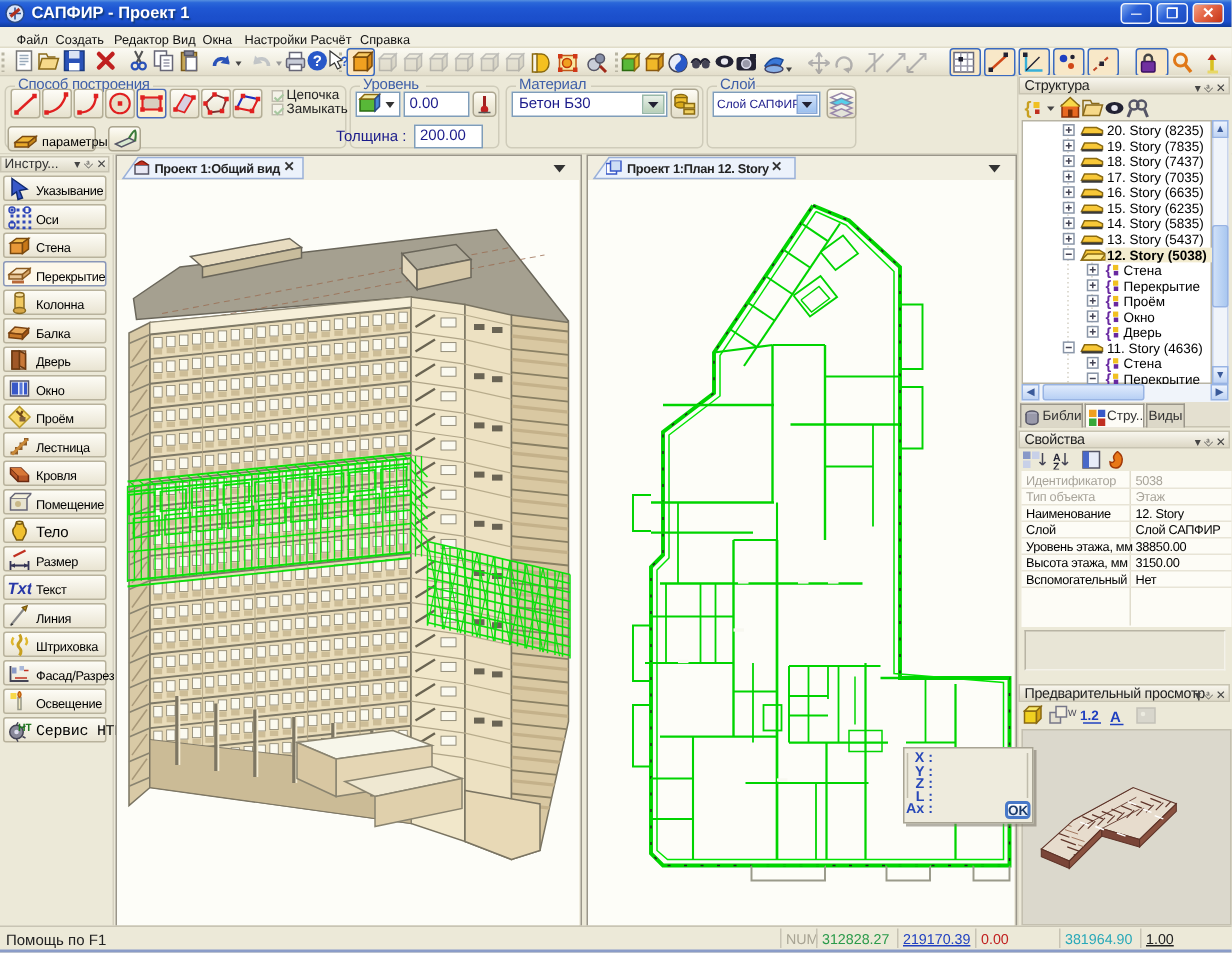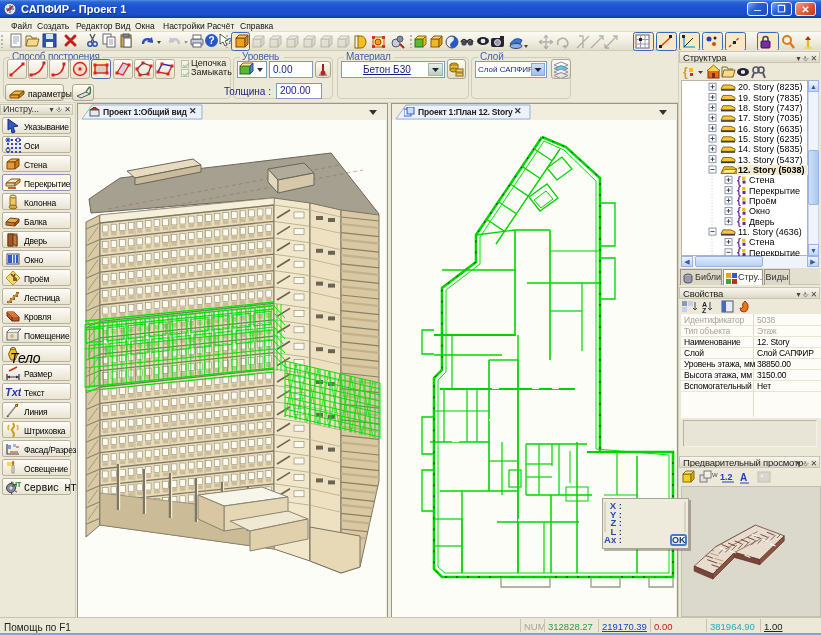--- a/index.html
+++ b/index.html
@@ -308,21 +308,21 @@
     </svg>
   </div>
 <div class="ab" style="left:269px;top:61px;width:44px;height:17px;border:1px solid #7f9db9;background:#fff;font-size:10px;line-height:15px;padding-left:3px;color:#1a1a8a;">0.00</div>
 <div class="tbtn" style="left:315px;top:61px;width:16px;height:17px;">
     <svg width="14" height="15">
       <path d="M7 2 v8" stroke="#a02020" stroke-width="2"></path>
       <circle cx="7" cy="11" r="2.5" fill="#c02020"></circle>
       <path d="M3 13 h8" stroke="#555"></path>
     </svg>
   </div>
-<div class="ab" style="left:341px;top:61px;width:104px;height:17px;border:1px solid #7f9db9;background:#fff;font-size:10px;line-height:15px;padding-left:21px;color:#1a1a8a;text-decoration:underline;">Бетон Б30<div class="ab" style="right:1px;top:1px;width:15px;height:13px;background:linear-gradient(180deg,#e8f0e8,#b8d0b8);border:1px solid #98b8a8;">
+<div class="ab" style="left:341px;top:61px;width:104px;height:17px;border:1px solid #7f9db9;background:#fff;font-size:10px;line-height:15px;padding-left:4px;color:#1a1a8a;">Бетон Б30<div class="ab" style="right:1px;top:1px;width:15px;height:13px;background:linear-gradient(180deg,#e8f0e8,#b8d0b8);border:1px solid #98b8a8;">
       <svg width="13" height="11">
         <path d="M3 4 l7 0 l-3.5 4 z" fill="#223"></path>
       </svg>
     </div></div>
 <div class="tbtn" style="left:447px;top:59px;width:19px;height:20px;">
     <svg width="17" height="18">
       <ellipse cx="6" cy="5" rx="4" ry="2" fill="#f0c030" stroke="#8a6a10"></ellipse>
       <rect x="2" y="5" width="8" height="5" fill="#f0c030" stroke="#8a6a10"></rect>
       <ellipse cx="6" cy="10" rx="4" ry="2" fill="#d8a818" stroke="#8a6a10"></ellipse>
       <rect x="8" y="9" width="7" height="3" fill="#f0d060" stroke="#8a6a10"></rect>
@@ -469,21 +469,21 @@
       <path d="M2 5 l3 -3 h11 l-3 3" fill="#f4f0dc" stroke="#667"></path>
       <circle cx="7" cy="9" r="2" fill="#c8b888"></circle>
     </svg>
     <div class="ab" style="left:21px;top:4px;font-size:8.5px;letter-spacing:-0.2px;white-space:nowrap;color:#000;">Помещение</div>
   </div>
 <div class="ab" style="left:2px;top:345px;width:69px;height:17px;background:linear-gradient(180deg,#fdfcf6,#e9e4d2);border:1px solid #b8b29c;border-radius:2px;">
     <svg class="ab" style="left:2px;top:0px" width="16" height="16">
       <path d="M6 2 h4 l1 3 q3 3 0 7 l-1 2 h-4 l-1 -2 q-3 -4 0 -7 Z" fill="#f0c030" stroke="#7a5a10"></path>
       <ellipse cx="8" cy="2.5" rx="2" ry="1" fill="#f8e080" stroke="#7a5a10"></ellipse>
     </svg>
-    <div class="ab" style="left:7px;top:4px;font-size:14px;letter-spacing:-0.2px;white-space:nowrap;color:#000;font-style:italic;">Тело</div>
+    <div class="ab" style="left:21px;top:4px;font-size:10px;letter-spacing:-0.2px;white-space:nowrap;color:#000;">Тело</div>
   </div>
 <div class="ab" style="left:2px;top:364px;width:69px;height:17px;background:linear-gradient(180deg,#fdfcf6,#e9e4d2);border:1px solid #b8b29c;border-radius:2px;">
     <svg class="ab" style="left:2px;top:0px" width="16" height="16">
       <path d="M2 12 h12 M2 9 v6 M14 9 v6" stroke="#335" stroke-width="1.2"></path>
       <path d="M2 12 l3 -1.5 v3 Z M14 12 l-3 -1.5 v3 Z" fill="#335"></path>
       <path d="M4 6 l8 -4" stroke="#c03020" stroke-width="1.4"></path>
     </svg>
     <div class="ab" style="left:21px;top:4px;font-size:8.5px;letter-spacing:-0.2px;white-space:nowrap;color:#000;">Размер</div>
   </div>
 <div class="ab" style="left:2px;top:383px;width:69px;height:17px;background:linear-gradient(180deg,#fdfcf6,#e9e4d2);border:1px solid #b8b29c;border-radius:2px;">

